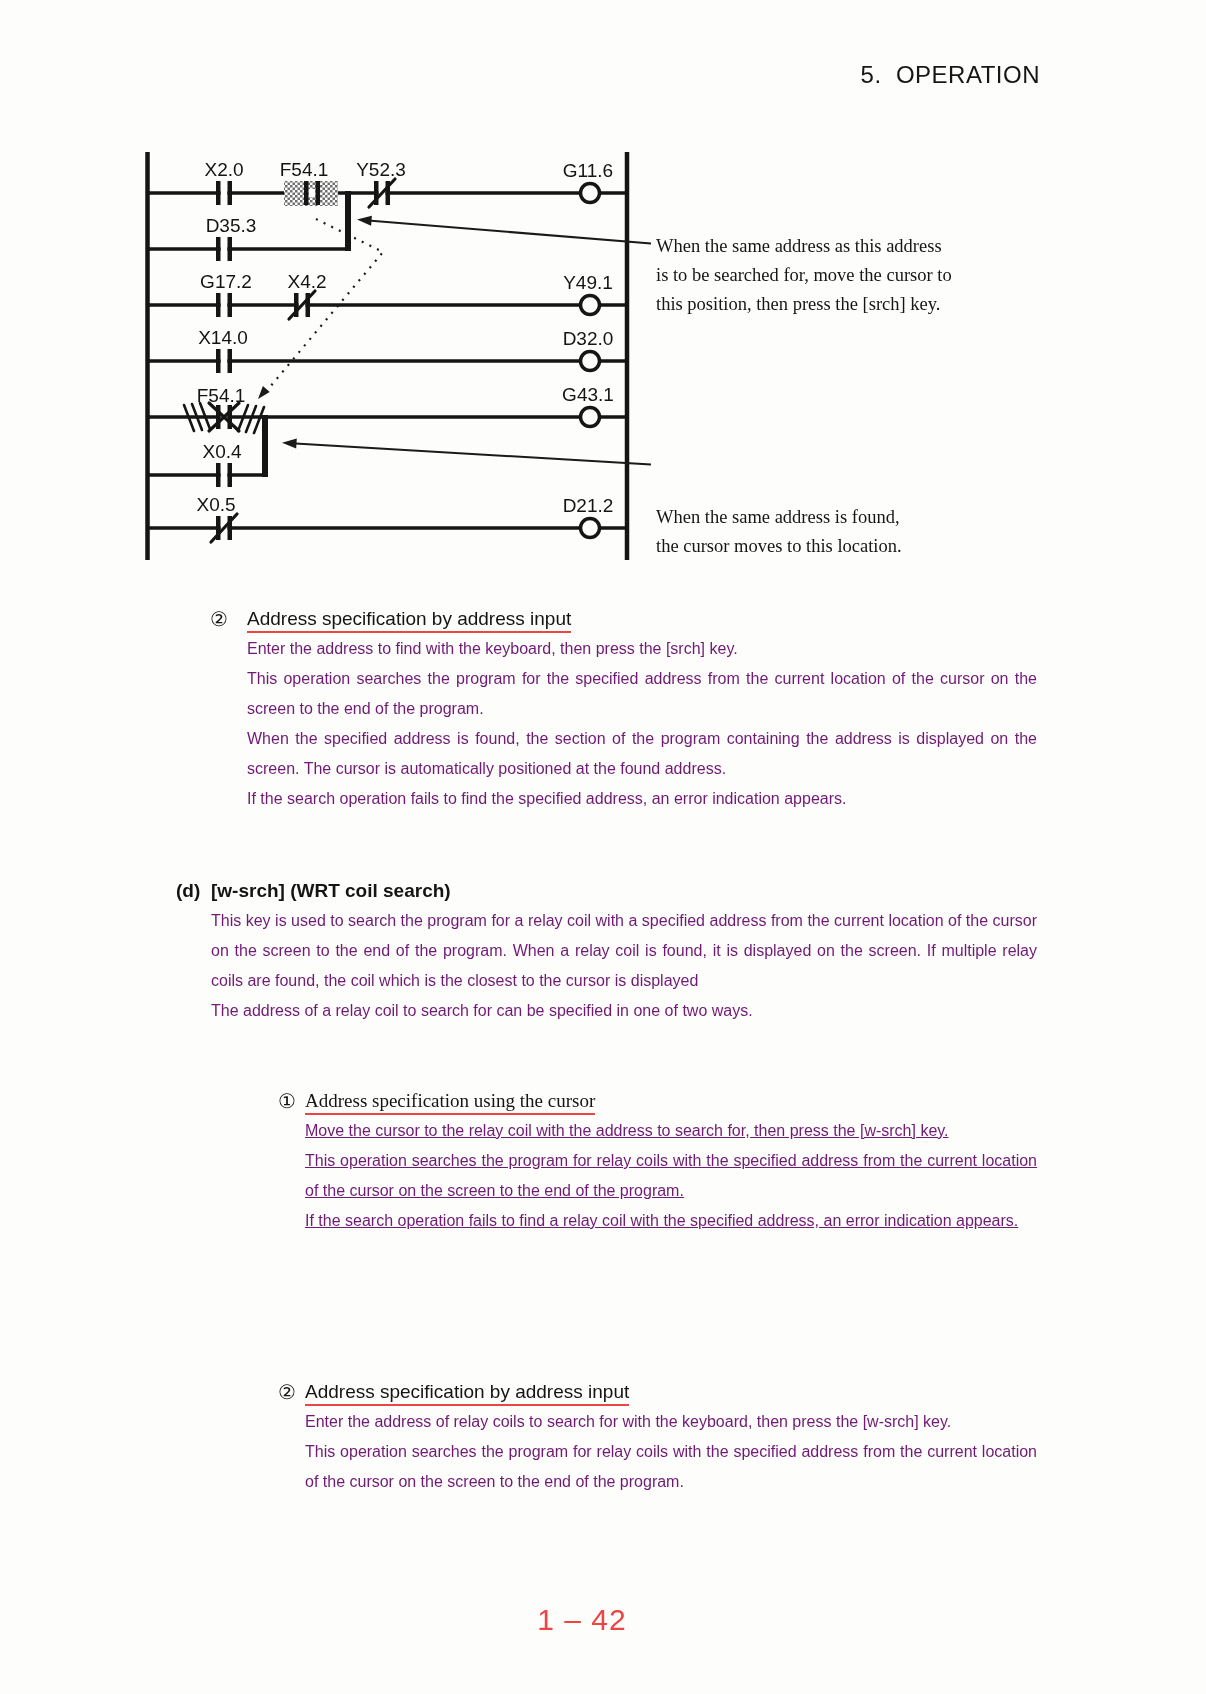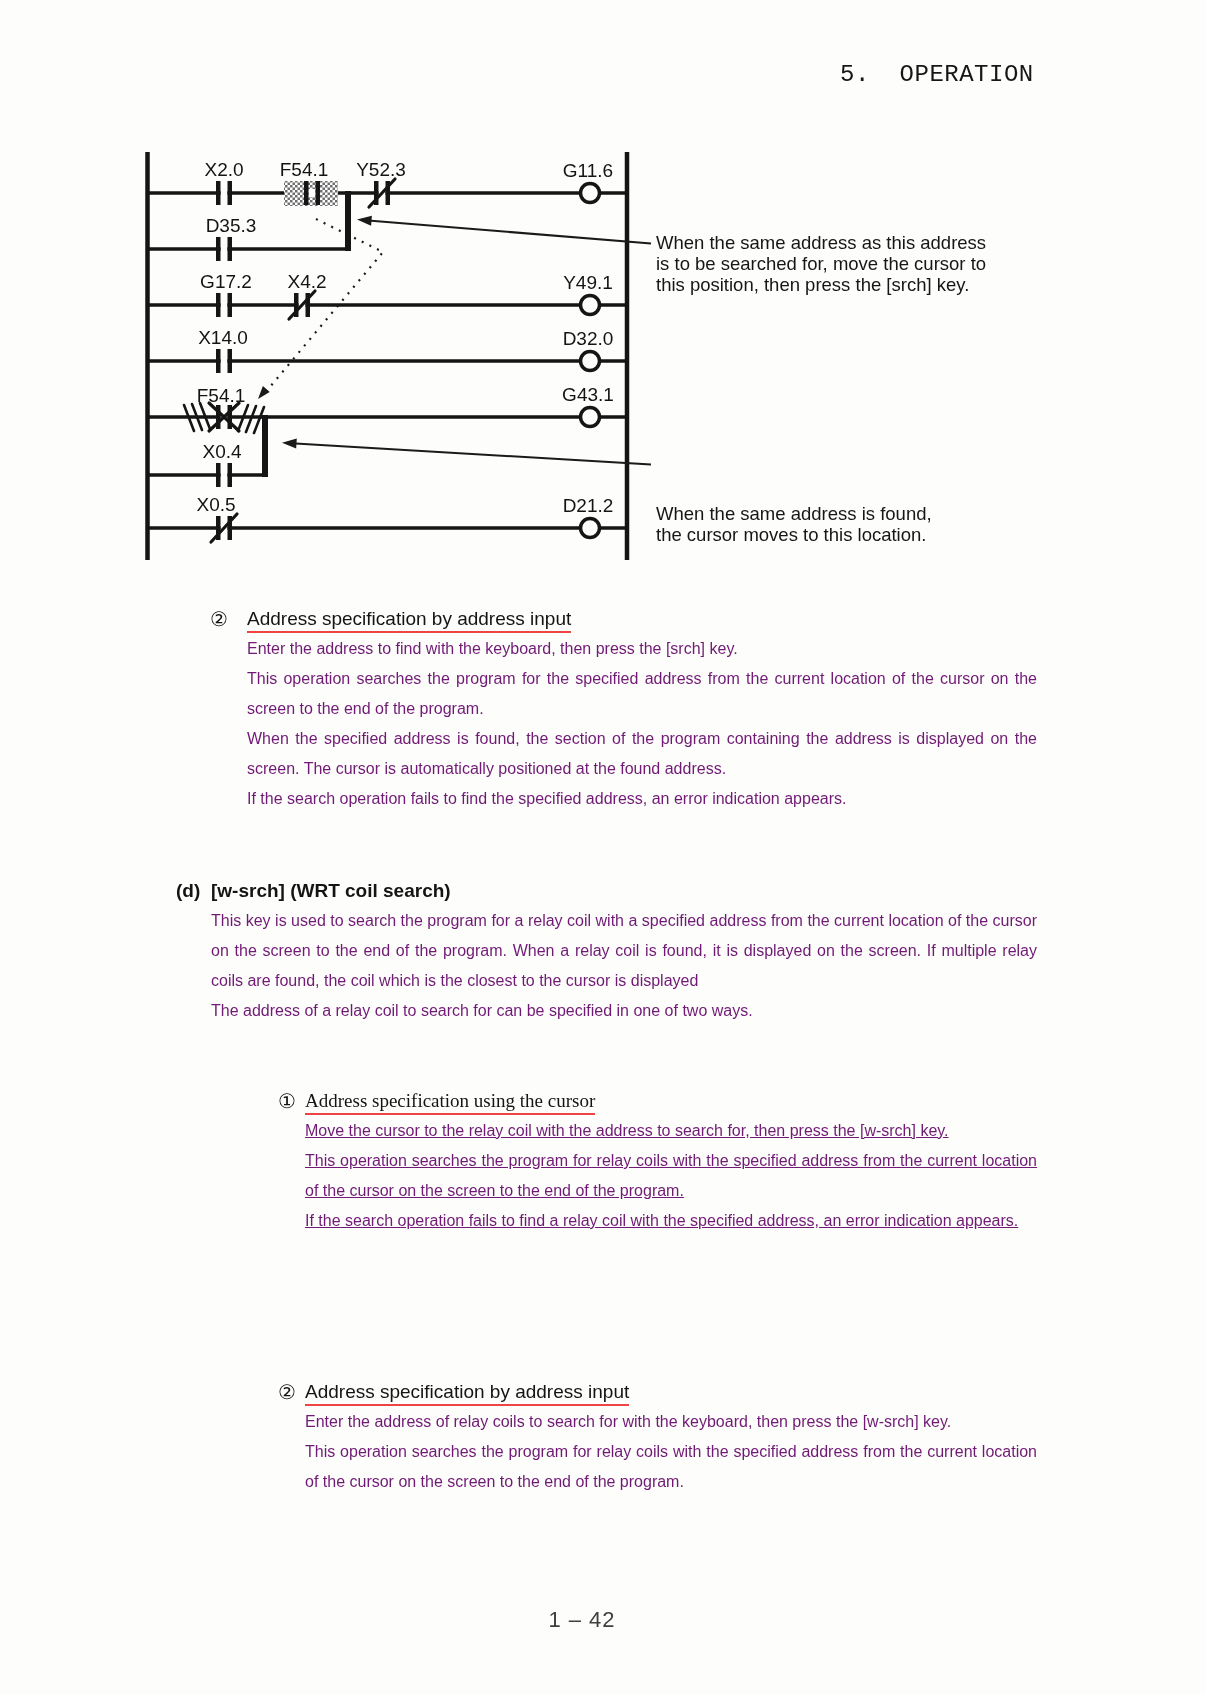--- a/index.html
+++ b/index.html
@@ -4,26 +4,26 @@
 <style>
   html,body{margin:0;padding:0;background:#e8e8e8;}
   .page{
     position:relative; width:1206px; height:1694px; margin:0 auto;
     background:#fdfdfb; color:#1a1a1a;
     font-family:"Liberation Sans", sans-serif;
     overflow:hidden;
   }
   .abs{position:absolute;}
   .hdr{
-    left:840px; top:61px; width:200px; text-align:left;
+    left:840px; top:61px; width:200px; text-align:right;
     font-size:24px; line-height:28px; letter-spacing:0.5px;
-    white-space:pre; color:#161616;font-family:Liberation Mono, monospace;
+    white-space:pre; color:#161616;
   }
   .ann{
-    font-size:18.5px; line-height:21px; white-space:pre-line; color:#161616;
+    font-size:18.5px; line-height:29px; white-space:pre-line; color:#161616;font-family:Liberation Serif, serif;
   }
   .ann1{left:656px; top:232px; width:400px;}
   .ann2{left:656px; top:459px; width:400px;margin-top:44px;}
   .marker{font-size:20px; line-height:24px; color:#141414;}
   .sec-head{
     font-size:19px; line-height:24px; white-space:nowrap; color:#141414;
   }
   .sec-head.underline{border-bottom:2px solid #ef4444;}
   .bold{font-weight:bold;}
   .sec-body{font-size:16px; line-height:30px; color:#701a75;}
@@ -35,21 +35,21 @@
   .hd{left:211px; top:879px;}
   .bd{left:211px; top:906px; width:826px;}
   .m3{left:278px; top:1089px;}
   .h3{left:305px; top:1089px;font-family:Liberation Serif, serif;}
   .b3{left:305px; top:1116px; width:732px;text-decoration:underline;}
   .m4{left:278px; top:1380px;}
   .h4{left:305px; top:1380px;}
   .b4{left:305px; top:1407px; width:732px;}
   .pgnum{
     left:482px; top:1607px; width:200px; text-align:center;
-    font-size:22px; line-height:26px; letter-spacing:1px; color:#404040;
+    font-size:30px; line-height:26px; letter-spacing:1px; color:#ef4444;
   }
   svg text{
     font-family:"Liberation Sans", sans-serif;
     font-size:19px; fill:#141414;
   }
 </style>
 </head>
 <body>
 
 <div class="page">

